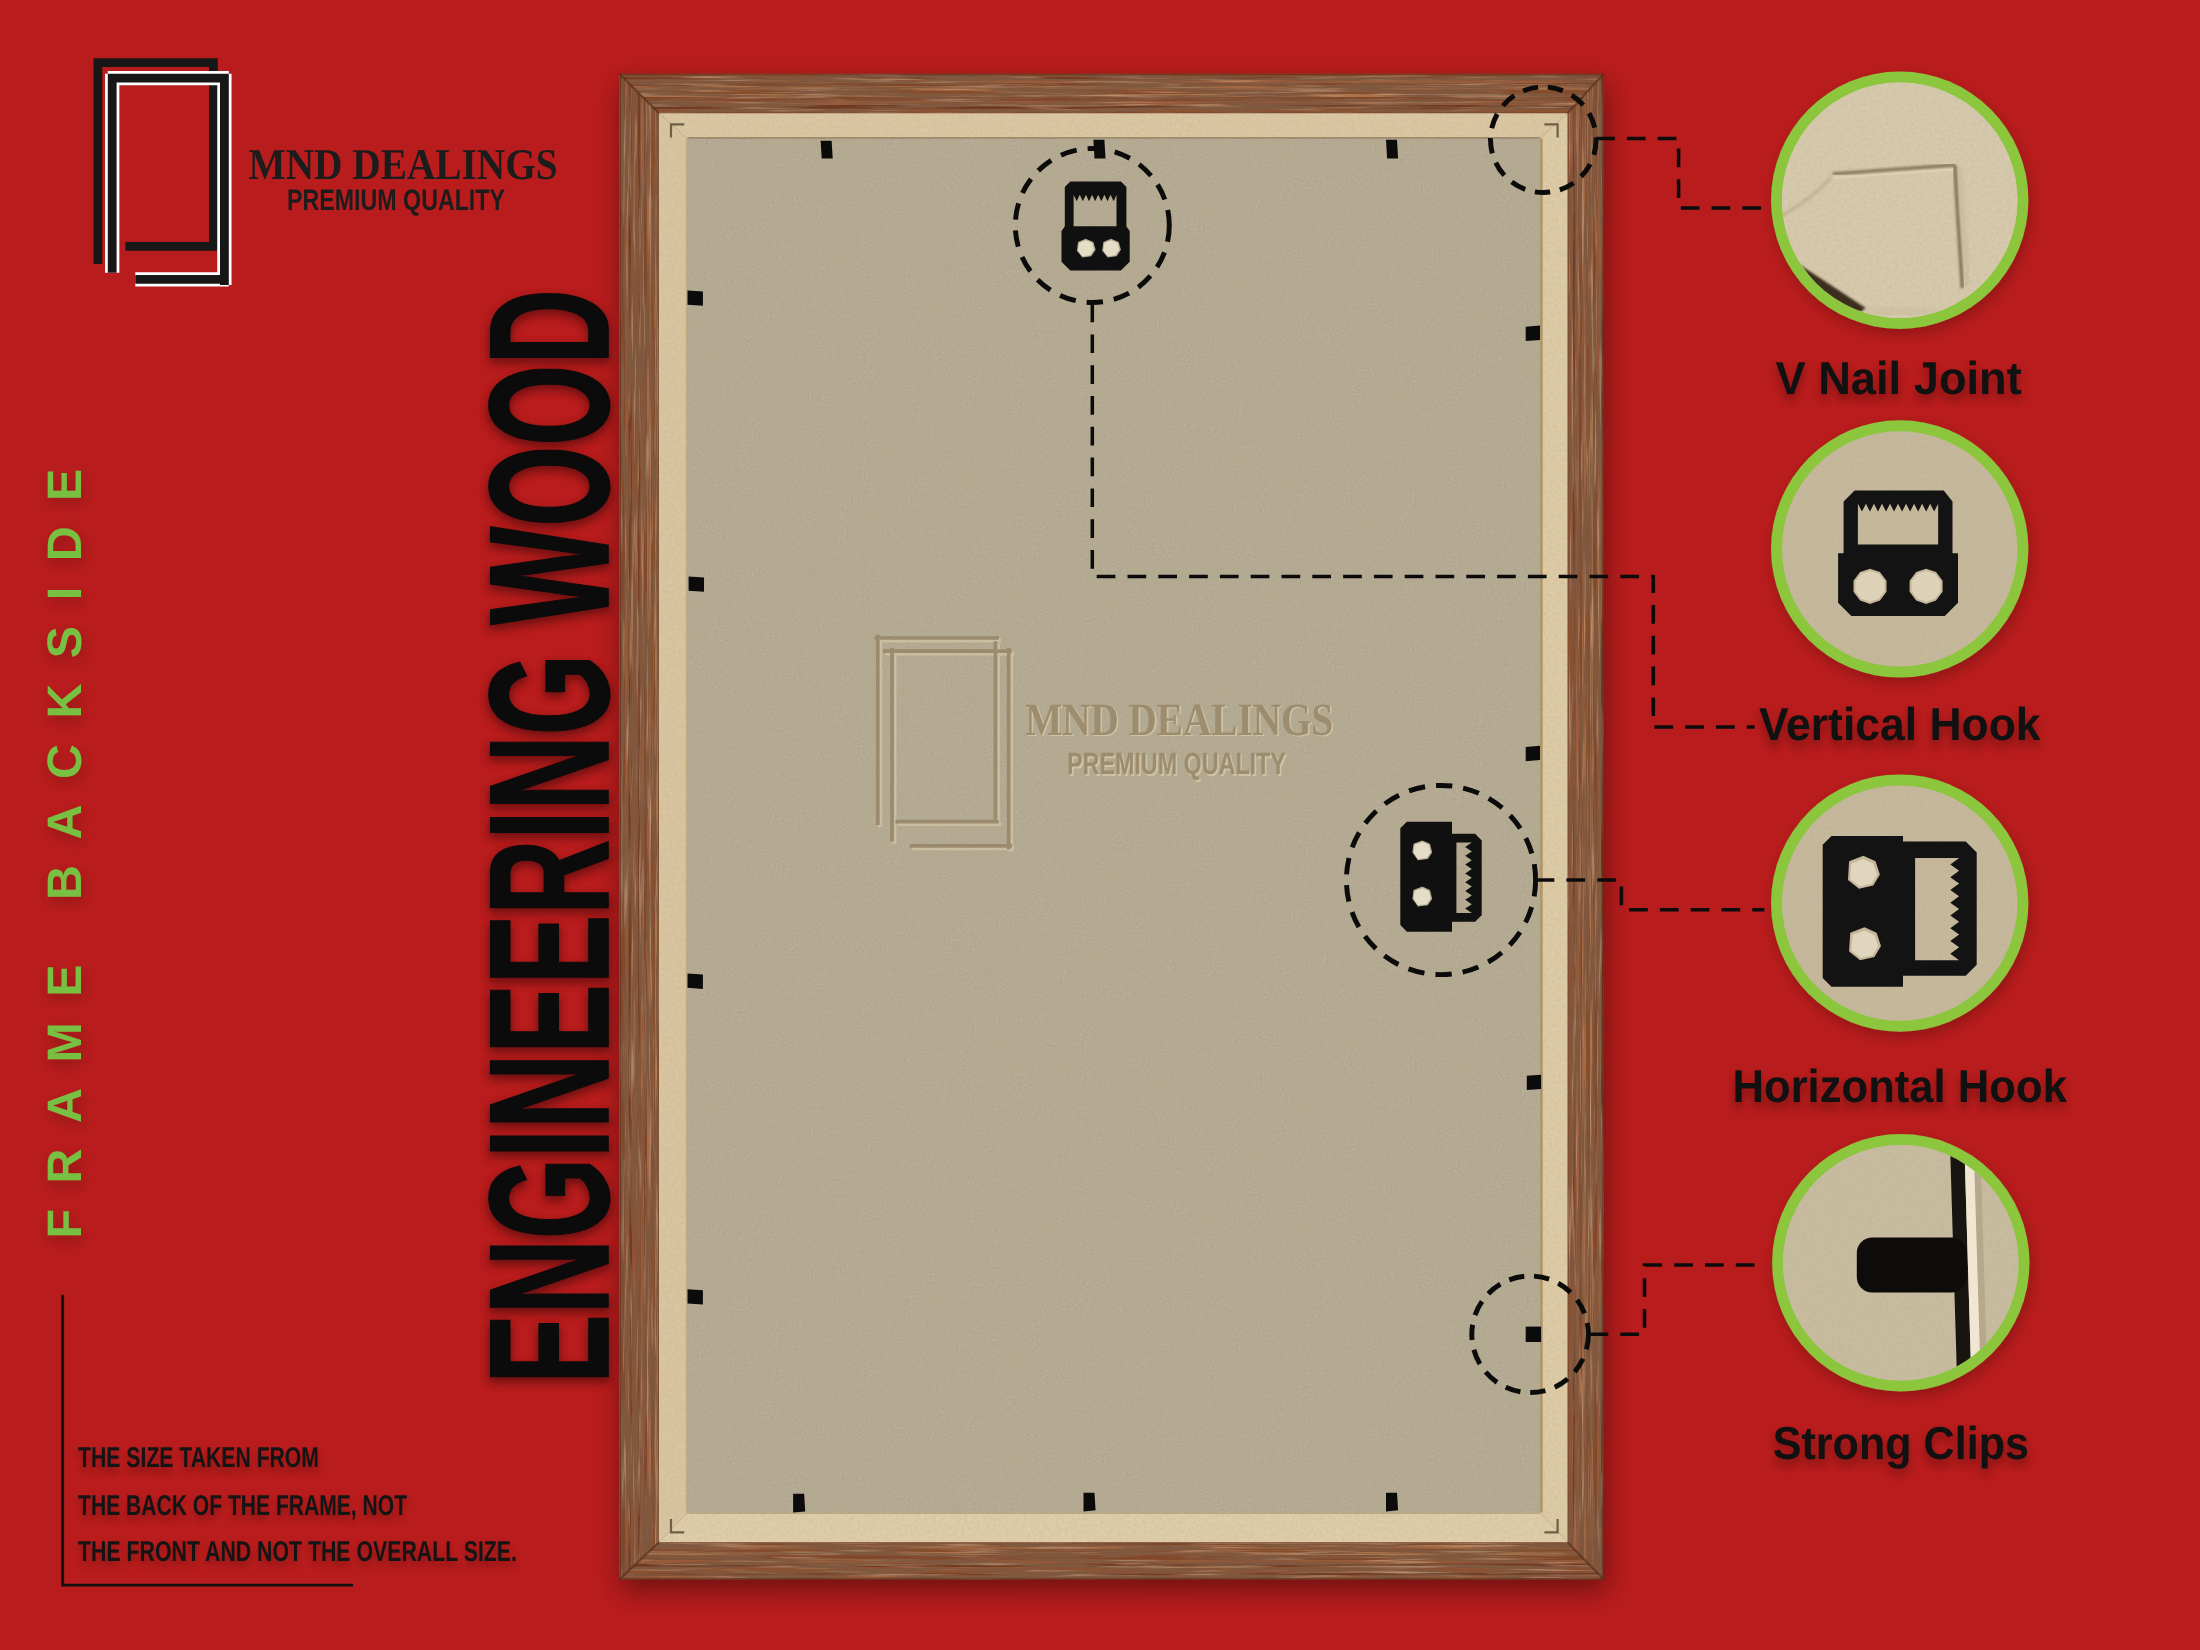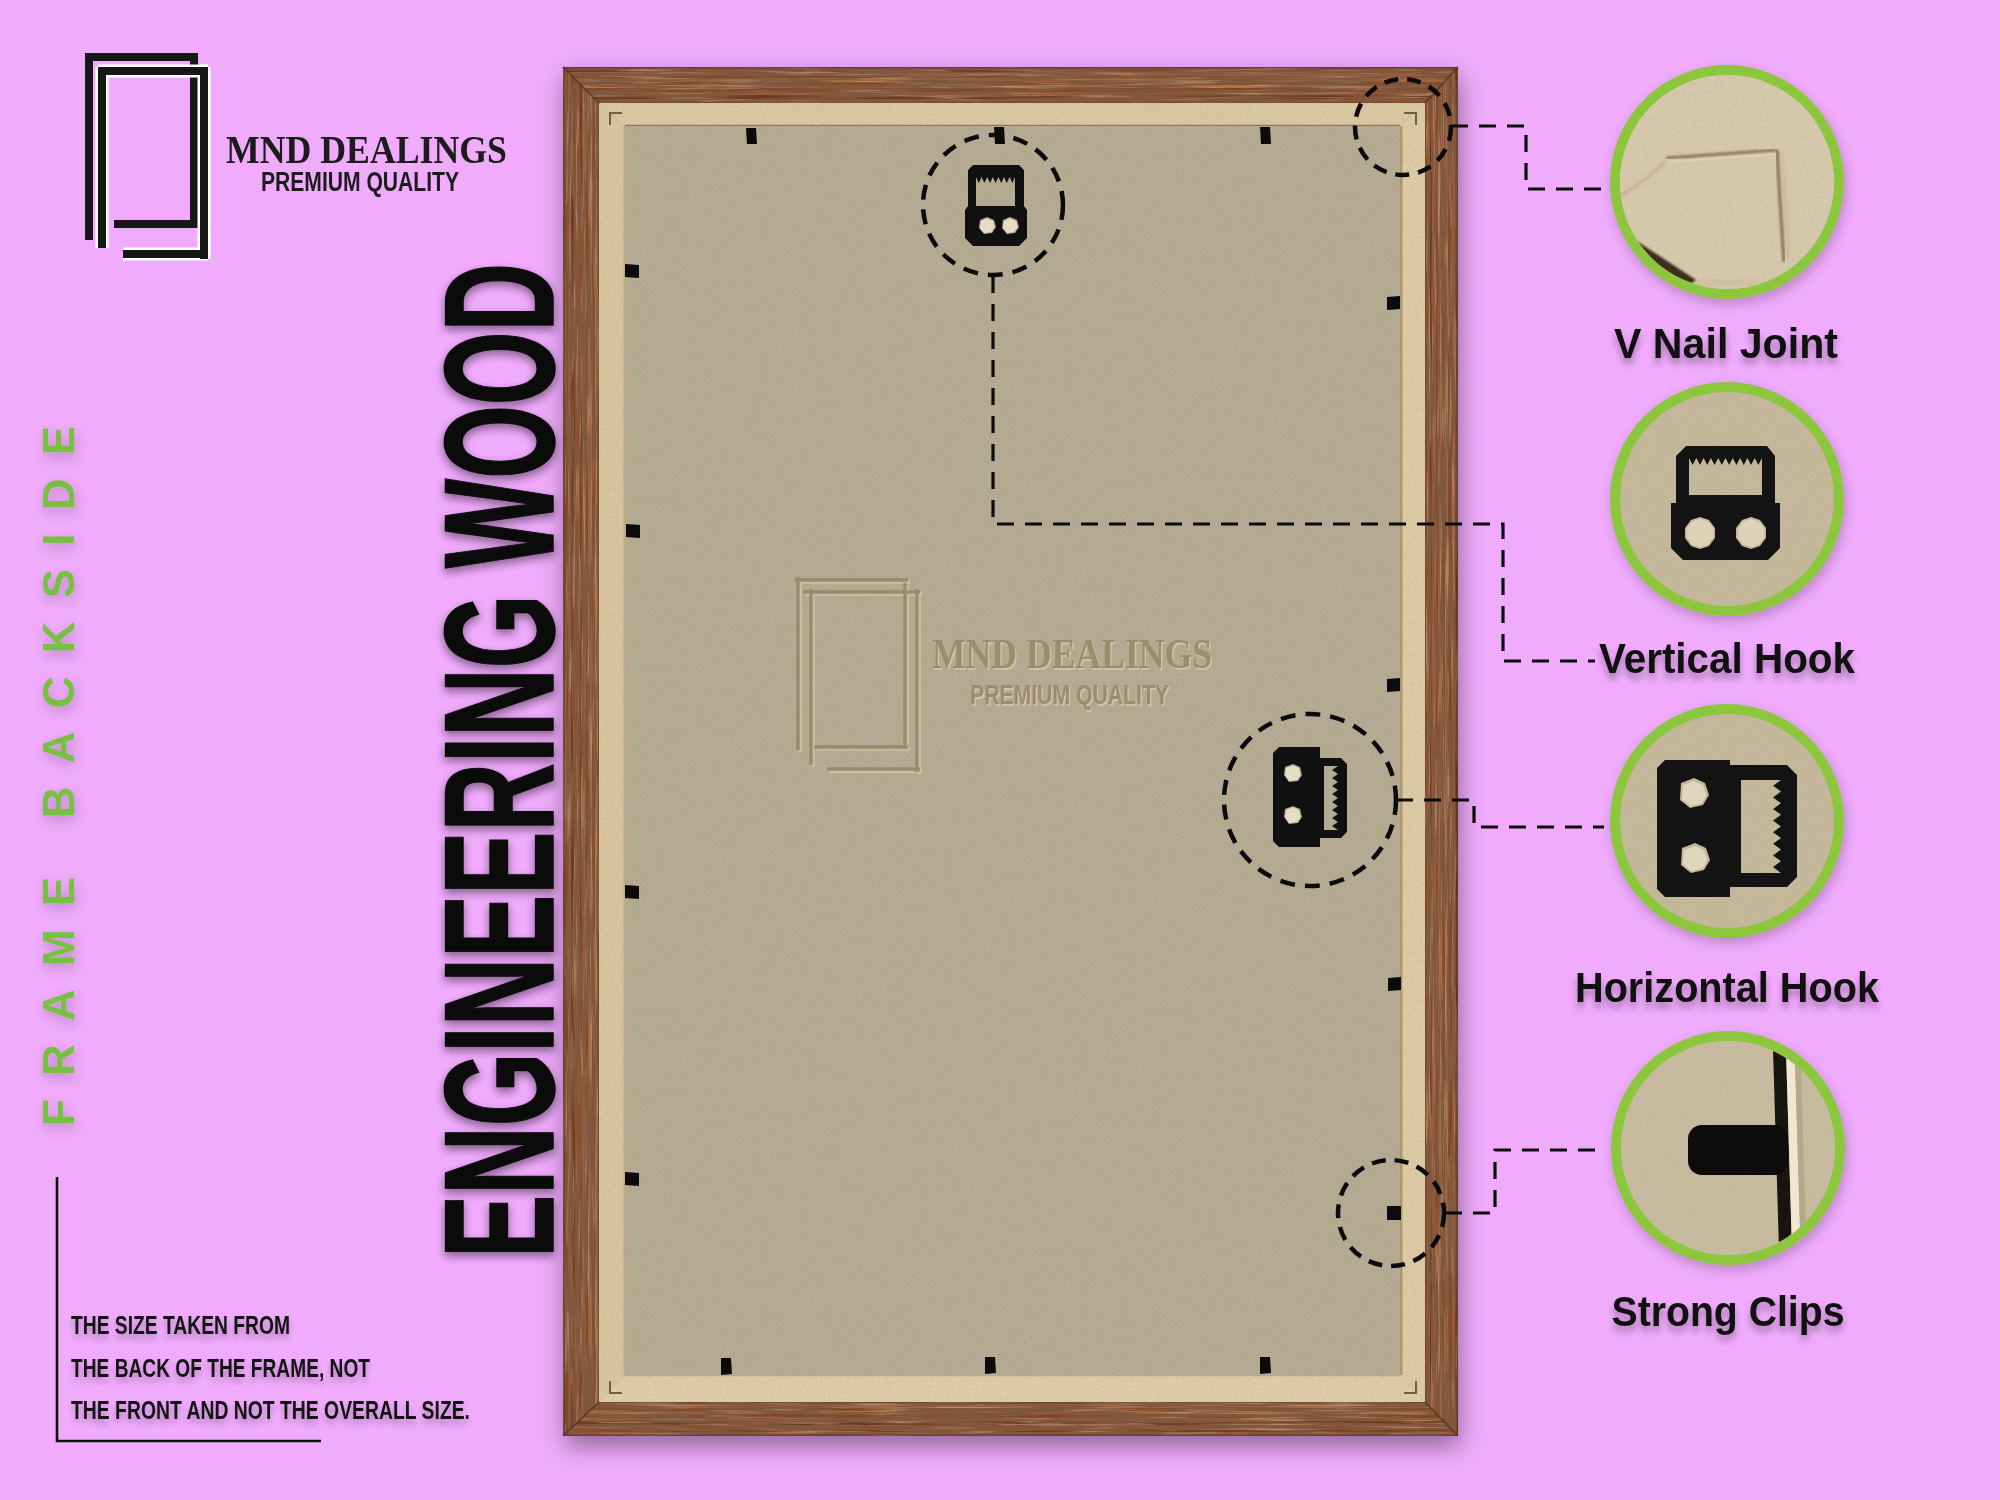--- a/index.html
+++ b/index.html
@@ -1,16 +1,16 @@
 <!DOCTYPE html>
 <html><head>
 <meta charset="utf-8">
 <style>
   html,body{margin:0;padding:0;background:#ffffff;}
-  #page{position:relative;width:2000px;height:1500px;overflow:hidden;background:#f0abfc;
+  #page{position:relative;width:2000px;height:1500px;overflow:hidden;background:#b91c1c;
         font-family:"Liberation Sans",sans-serif;}
   svg text{font-family:"Liberation Sans",sans-serif;}
   .serif{font-family:"Liberation Serif",serif;}
 </style>
 </head>
 <body>
 <div id="page">
 <svg width="2000" height="1500" viewBox="0 0 2000 1500" xmlns="http://www.w3.org/2000/svg">
 <defs>
   <linearGradient id="woodH" x1="0" y1="0" x2="0" y2="34" gradientUnits="userSpaceOnUse" spreadMethod="repeat">

